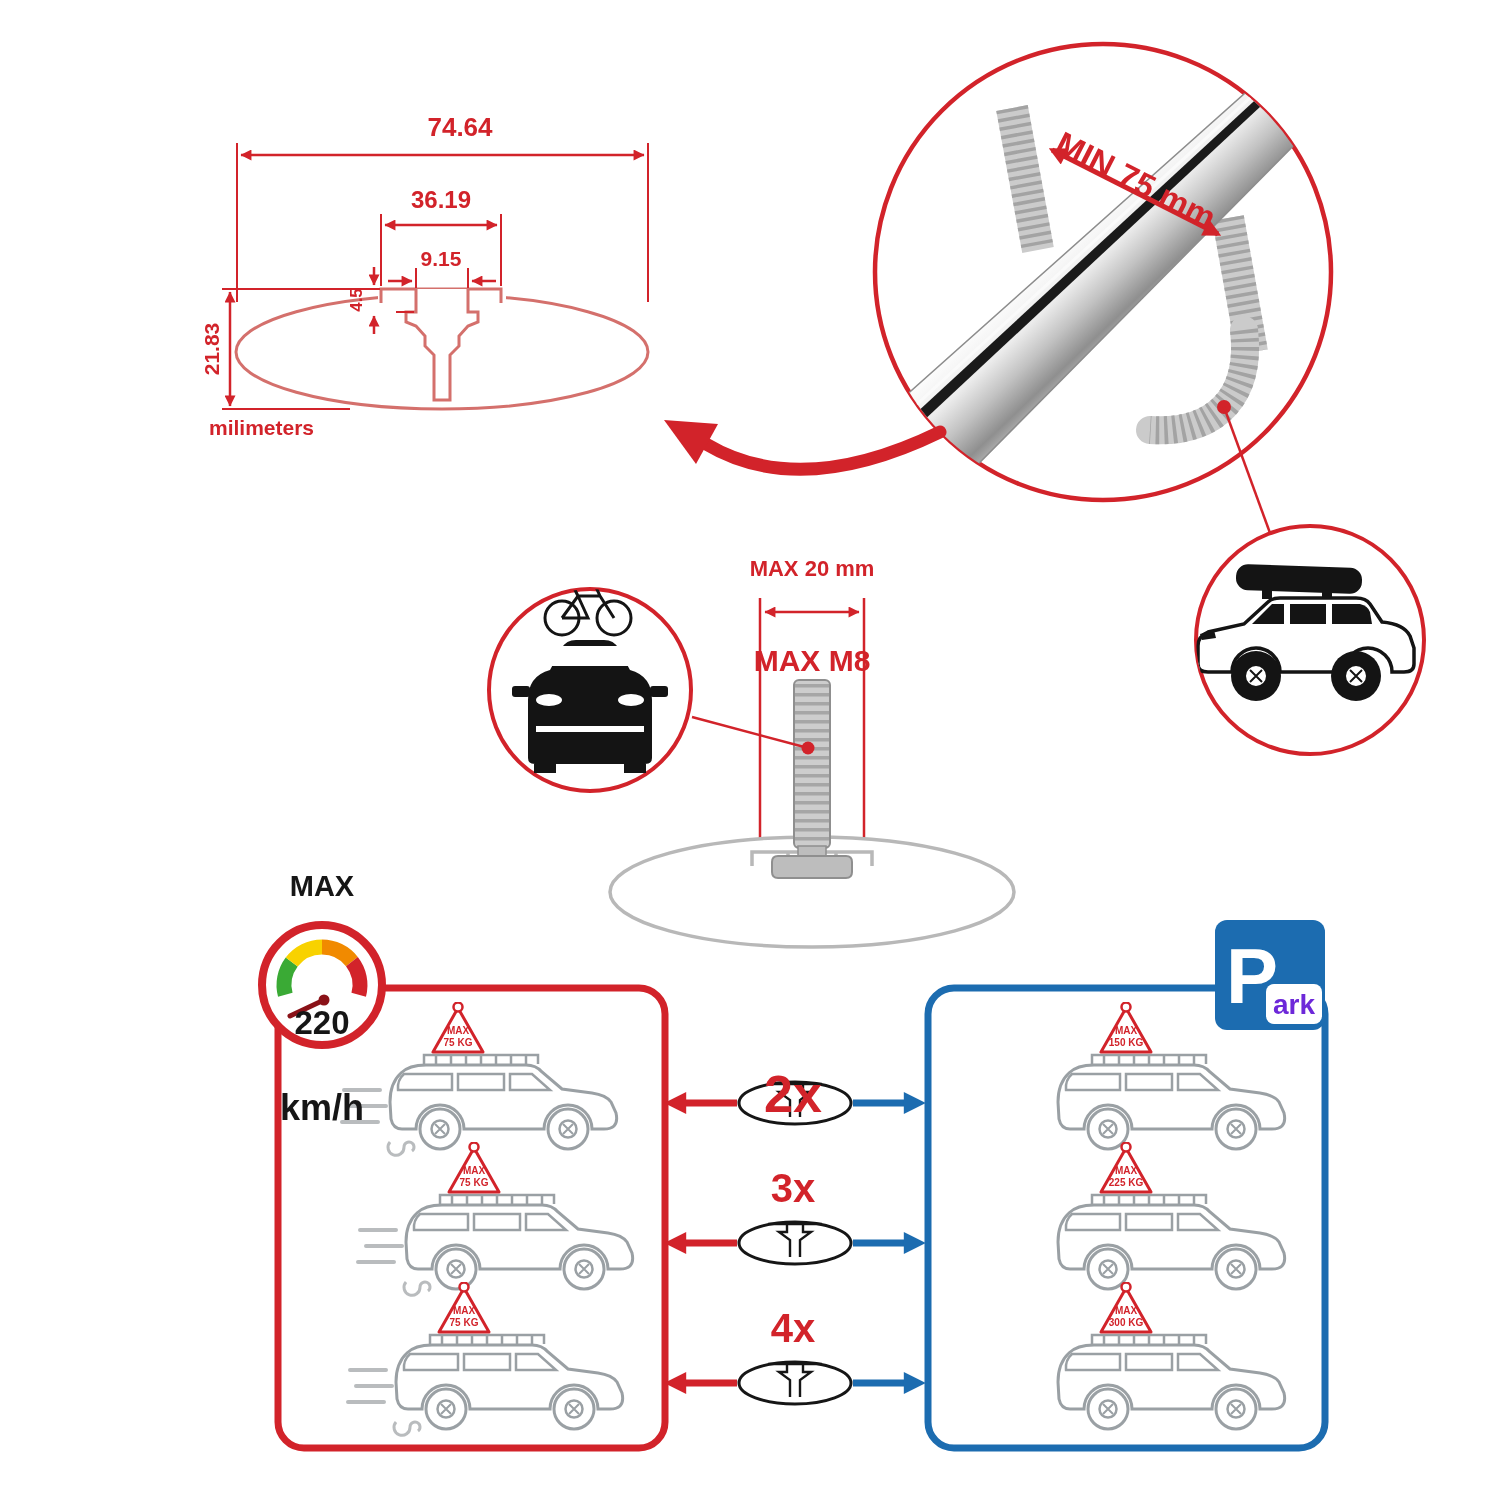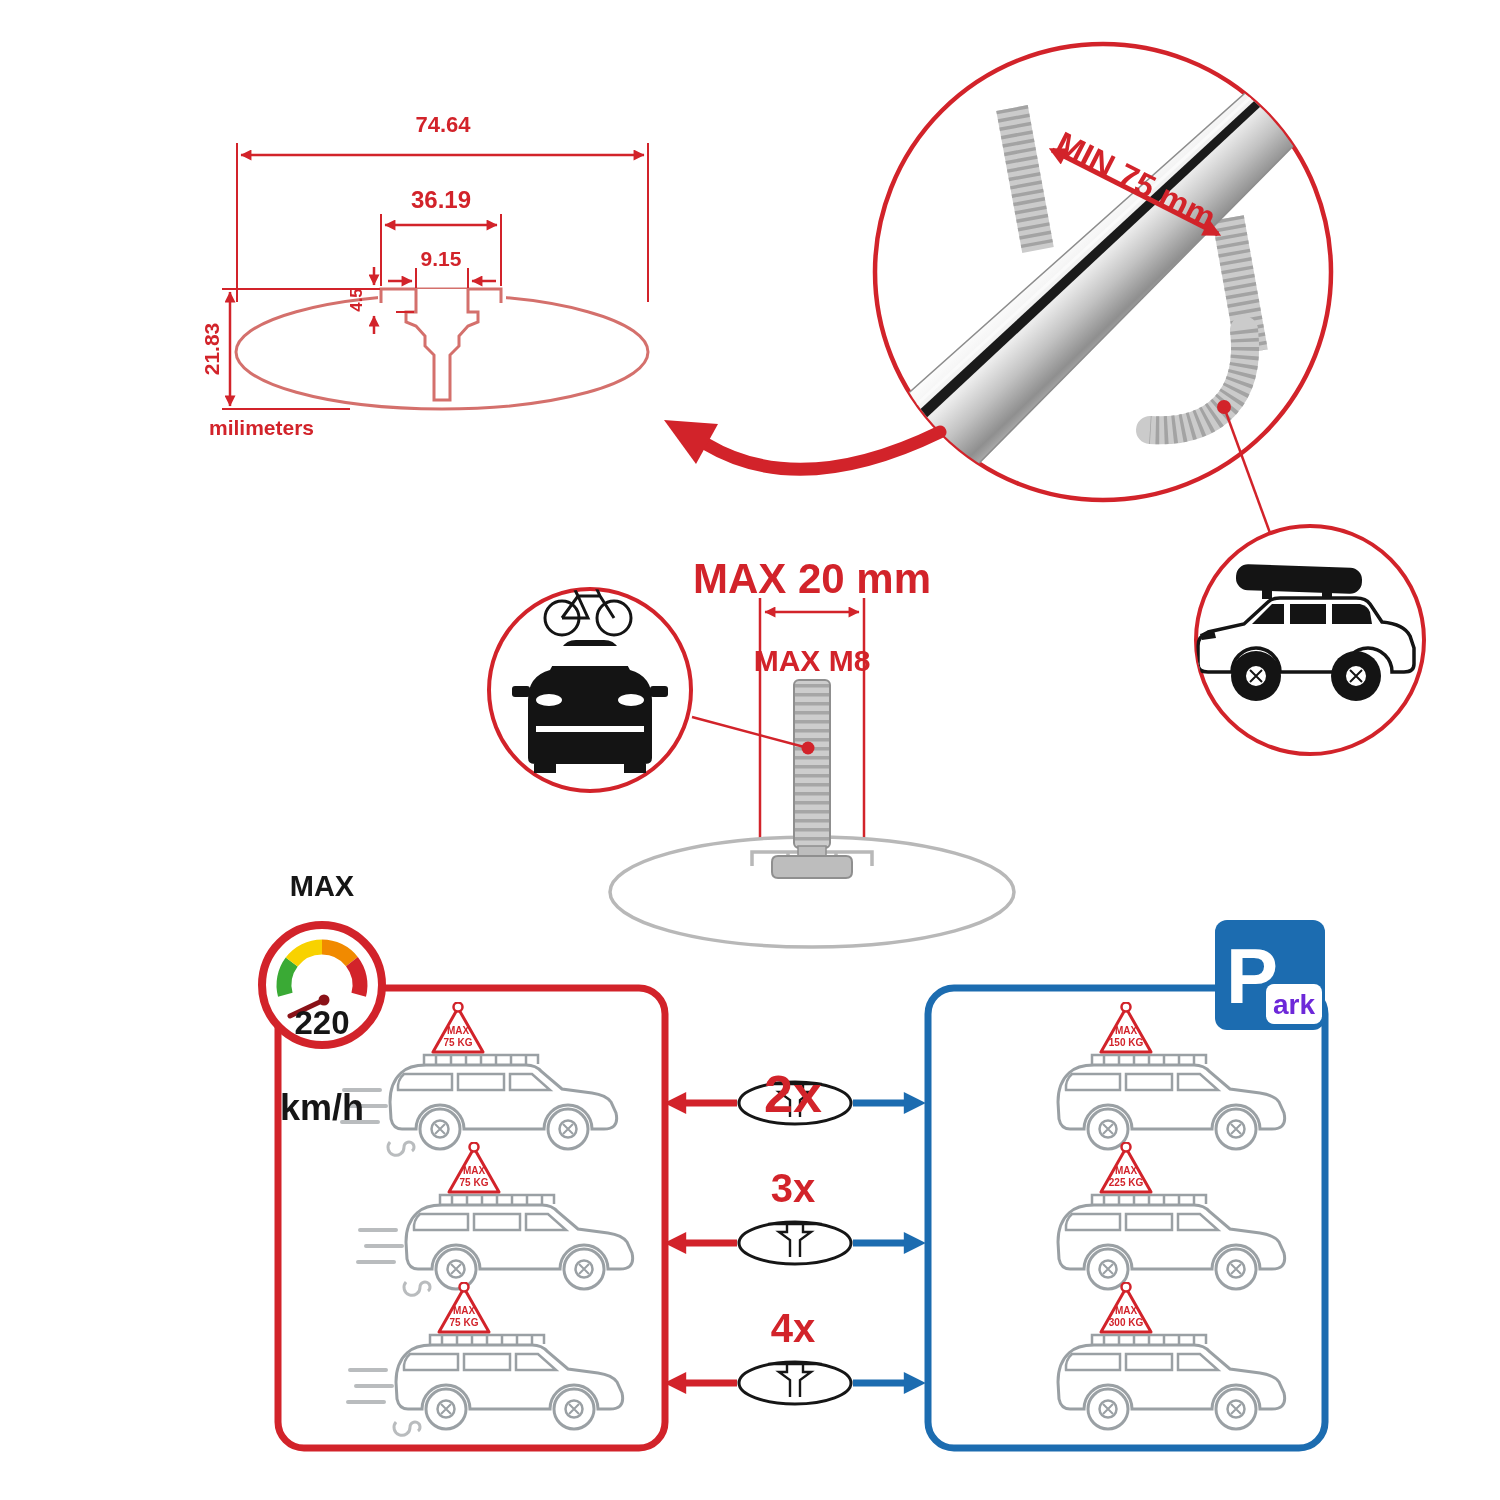--- a/index.html
+++ b/index.html
@@ -299,30 +299,30 @@
 </div>
 <div class="carbox" style="left:1008px;top:1282px">
   <svg width="300" height="170" viewBox="0 0 300 170">
     <use href="#sym-car"></use>
         <use href="#sym-badge"></use>
     <text class="badge-max" x="118" y="32">MAX</text>
     <text class="badge-kg" x="118" y="44">300 KG</text>
   </svg>
 </div>
 
-<div class="ovl red b ctr" style="left:443px;top:114px;font-size:22px">74.64</div>
+<div class="ovl red b ctr" style="left:460px;top:114px;font-size:26px">74.64</div>
 <div class="ovl red b ctr" style="left:441px;top:188px;font-size:24px">36.19</div>
 <div class="ovl red b ctr" style="left:441px;top:248px;font-size:21px">9.15</div>
 <div class="ovl red b rot90" style="left:356px;top:300px;font-size:17px">4.5</div>
 <div class="ovl red b rot90" style="left:211px;top:349px;font-size:21px">21.83</div>
 <div class="ovl red b" style="left:209px;top:417px;font-size:21px">milimeters</div>
 
 <div class="ovl red b" style="left:1066px;top:126px;font-size:33px;transform:rotate(27deg);transform-origin:left top">MIN 75 mm</div>
 
-<div class="ovl red b ctr" style="left:812px;top:558px;font-size:42px">MAX 20 mm</div>
+<div class="ovl red b ctr" style="left:812px;top:558px;font-size:22px">MAX 20 mm</div>
 <div class="ovl red b ctr" style="left:812px;top:646px;font-size:30px">MAX M8</div>
 
 <div class="ovl blk b ctr" style="left:322px;top:872px;font-size:29px">MAX</div>
 <div class="ovl blk b ctr" style="left:322px;top:1006px;font-size:33px">220</div>
 <div class="ovl blk b ctr" style="left:322px;top:1090px;font-size:36px">km/h</div>
 
 <div class="ovl red b ctr" style="left:793px;top:1068px;font-size:52px">2x</div>
 <div class="ovl red b ctr" style="left:793px;top:1168px;font-size:40px">3x</div>
 <div class="ovl red b ctr" style="left:793px;top:1308px;font-size:40px">4x</div>
 

